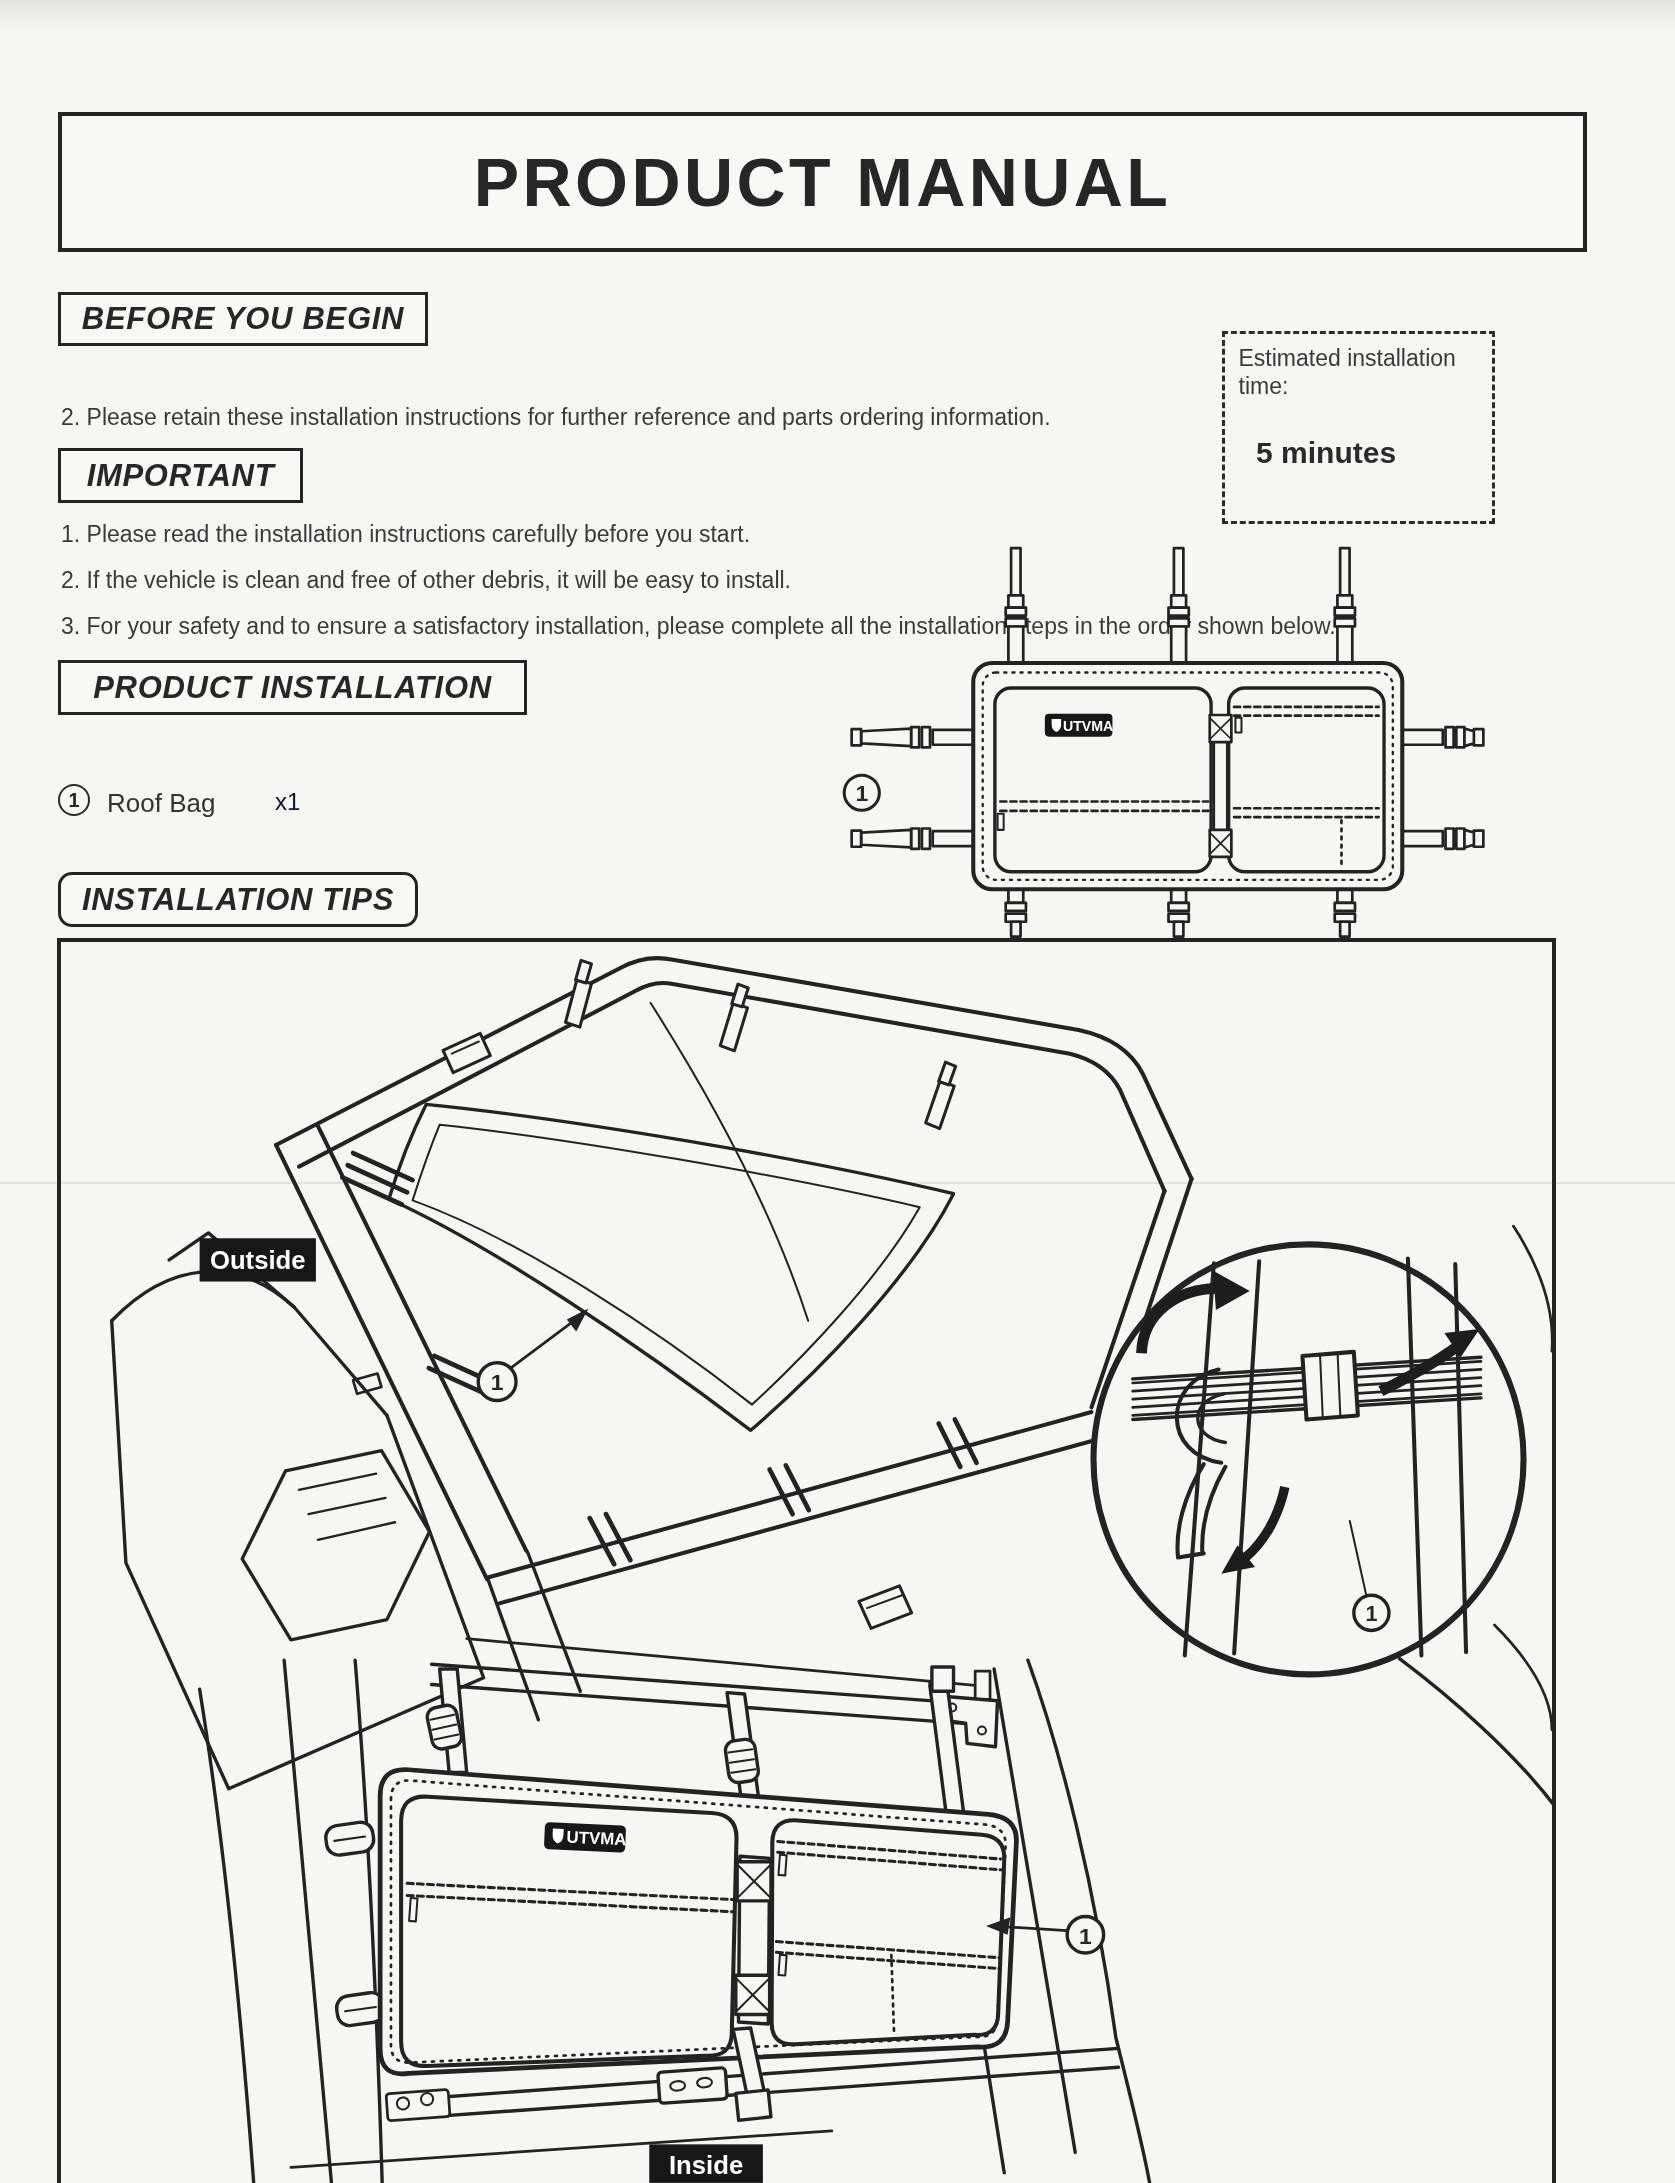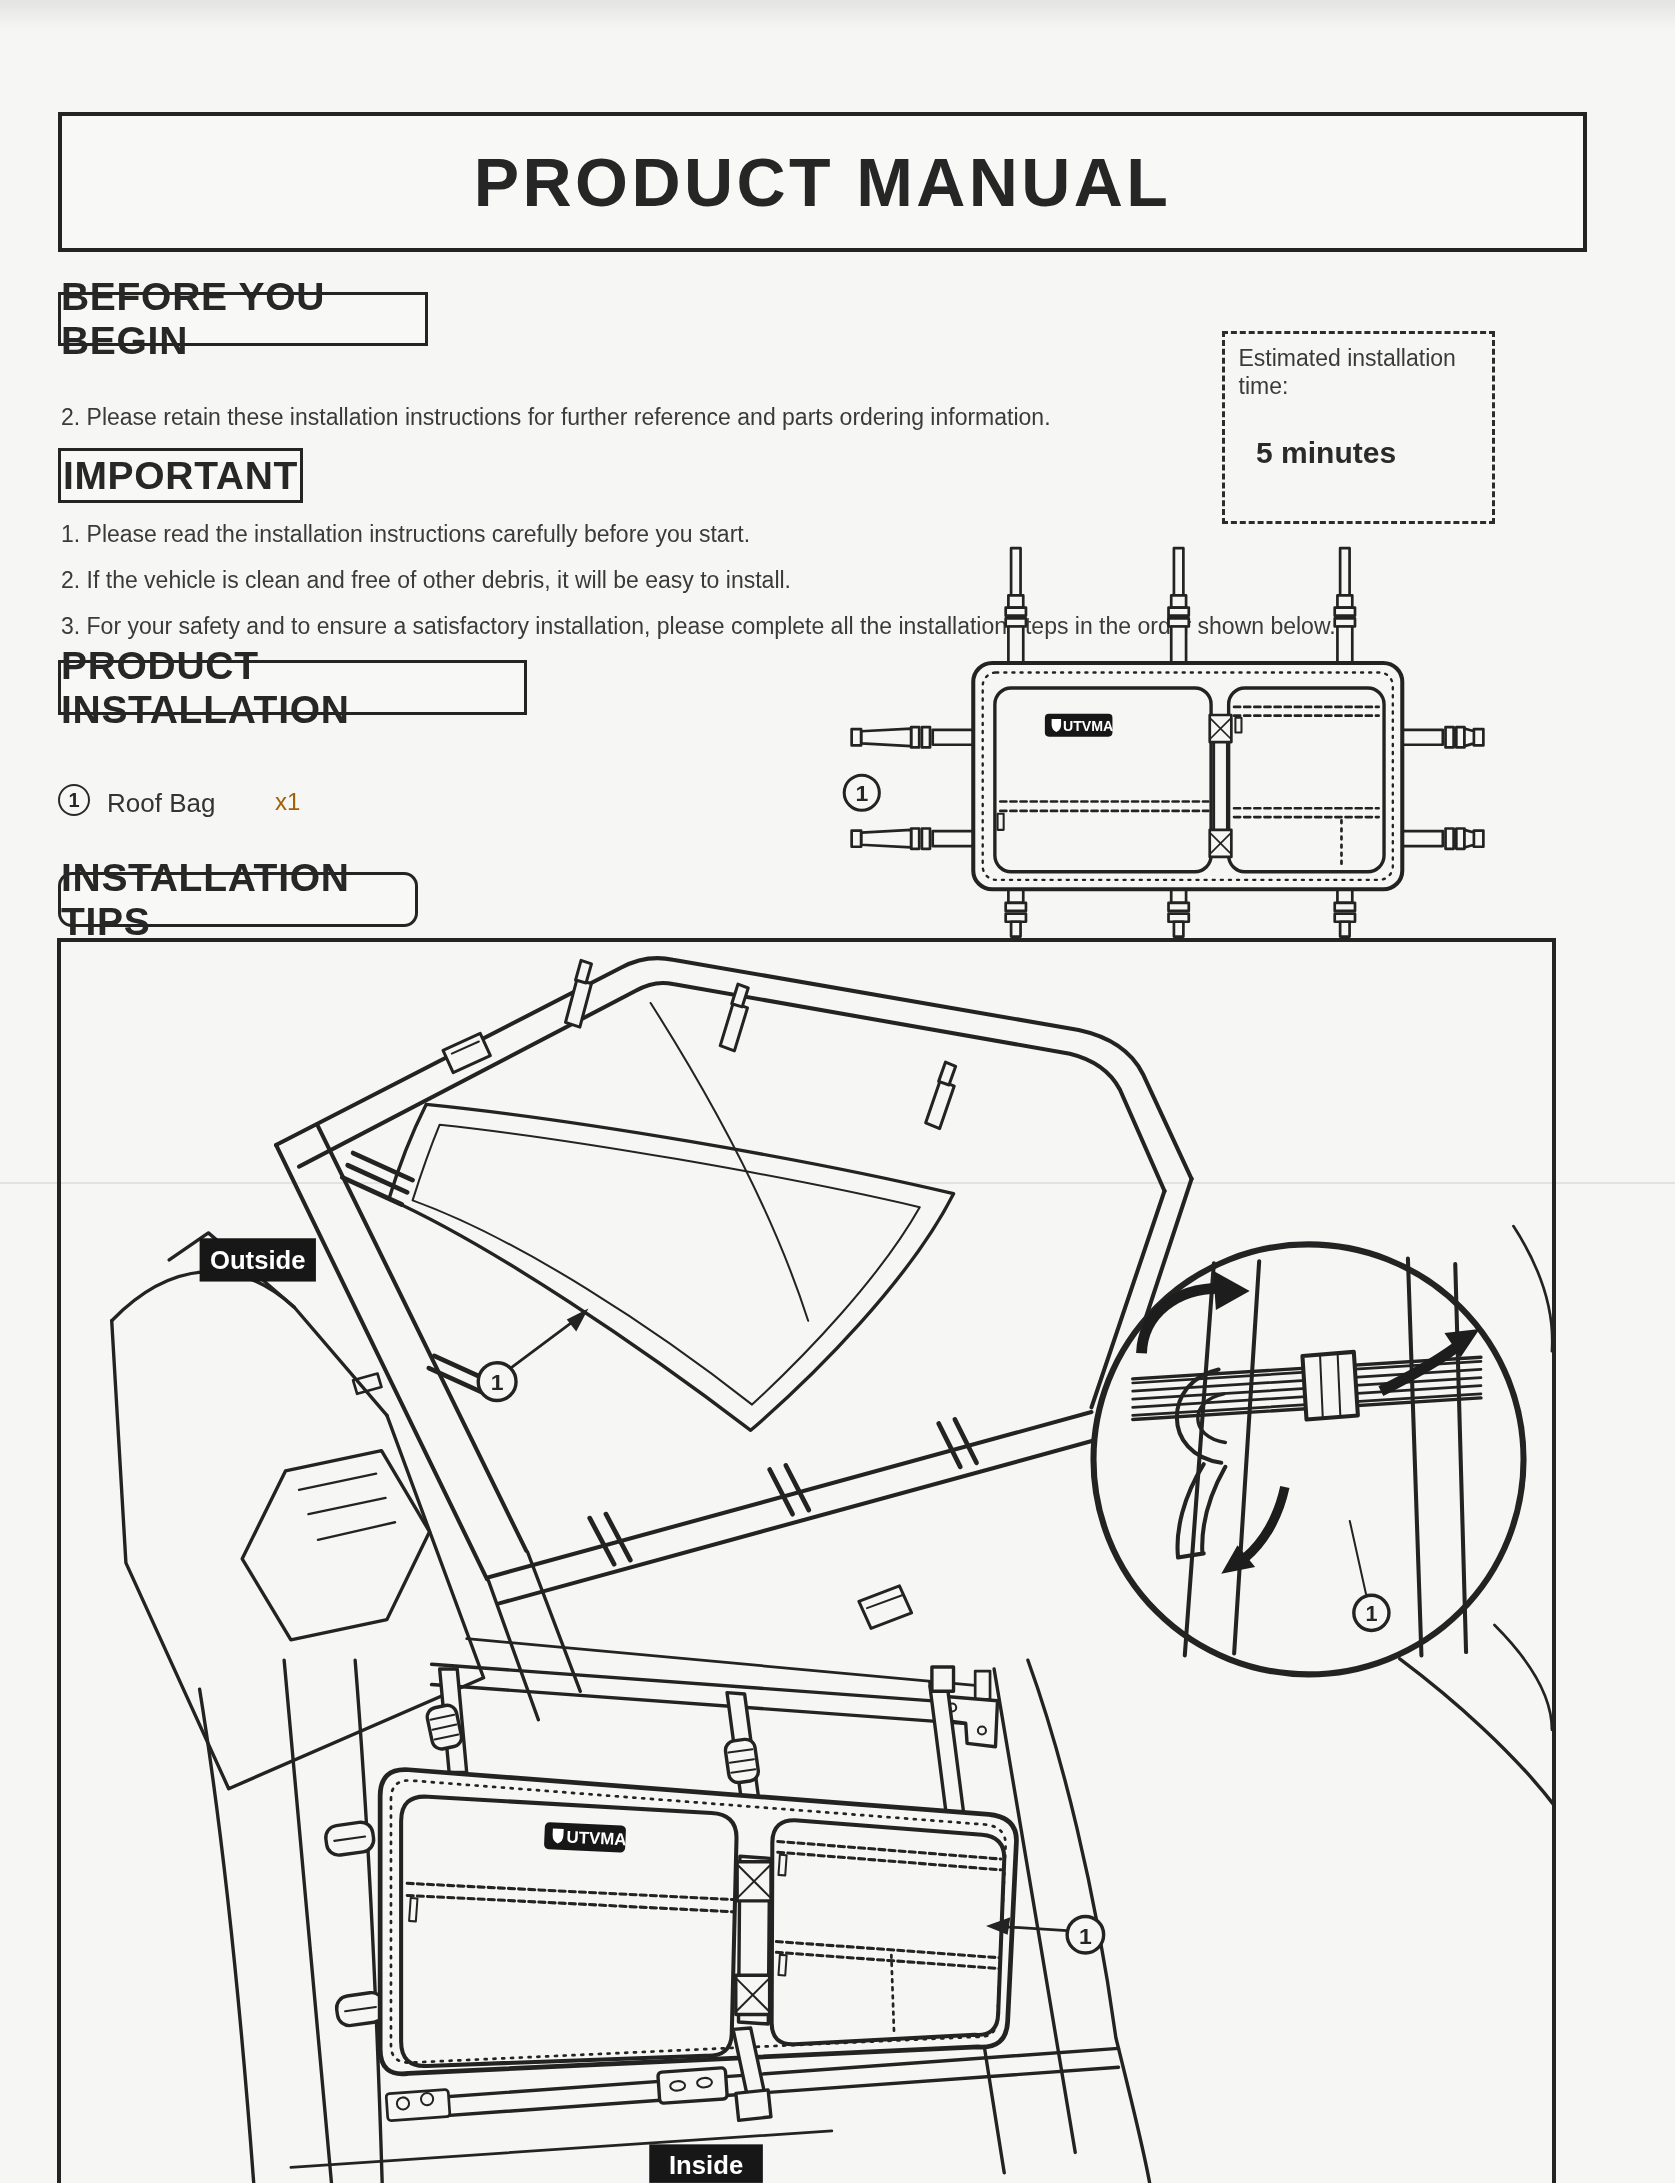--- a/index.html
+++ b/index.html
@@ -21,21 +21,21 @@
     left:58px; top:112px; width:1521px; height:132px;
     border:4px solid #242424; display:flex; align-items:center; justify-content:center;
     background:rgba(250,250,248,.6); z-index:2;
   }
   .title-box .t {
     font-size:68px; font-weight:bold; letter-spacing:3.4px; color:#262626;
   }
   .hbox {
     border:3.4px solid #242424; display:flex; align-items:center; justify-content:center;
     font-weight:bold; color:#272727; background:rgba(250,250,248,.6); z-index:2;
-    font-size:39px; letter-spacing:0.7px;
+    font-size:31px; letter-spacing:0.7px;font-style:italic;
   }
   .hbox-byb  { left:58px;  top:292px;  width:364px; height:48px; }
   .hbox-imp  { left:58px;  top:448px;  width:239px; height:49px; }
   .hbox-pi   { left:58px;  top:660px;  width:463px; height:49px; }
   .hbox-tips { left:58px;  top:872px; width:354px; height:49px;border-radius:14px; }
 
   .body-text { font-size:23px; color:#3a3a3a; white-space:nowrap; z-index:2; }
 
   .dashed-box {
     left:1222px; top:331px; width:273px; height:193px;
@@ -45,21 +45,21 @@
   .dashed-box .lbl { font-size:23px; color:#3a3a3a; line-height:1.25; white-space:normal; }
   .dashed-box .val { font-size:30px; font-weight:bold; color:#2a2a2a; margin:35px 0 0 17.6px; }
 
   .callout {
     box-sizing:border-box; border:2.7px solid #2a2a2a; border-radius:50%;
     display:flex; align-items:center; justify-content:center;
     font-weight:bold; background:#f7f7f5; color:#262626; z-index:2;
   }
   .part-row-circle { left:58px; top:784px; width:32px; height:32px; font-size:20px; }
   .part-name { left:107px; top:788px; font-size:26px; color:#333; z-index:2; }
-  .part-qty  { left:275px; top:788px; font-size:24px; color:#a16207; z-index:2; }
+  .part-qty  { left:275px; top:788px; font-size:24px; color:#0f172a; z-index:2; }
 
   .tips-container {
     left:57px; top:938px; width:1499px; height:1245px;
     border:4px solid #242424; border-bottom:none; box-sizing:border-box; z-index:1;
   }
   svg text { font-family:"Liberation Sans", sans-serif; }
   .ink   { stroke:#232323; fill:none; stroke-linecap:round; stroke-linejoin:round; }
   .fillp { fill:#f6f6f4; }
   .blk   { fill:#171717; stroke:none; }
   .wtxt  { fill:#ffffff; font-weight:bold; }

